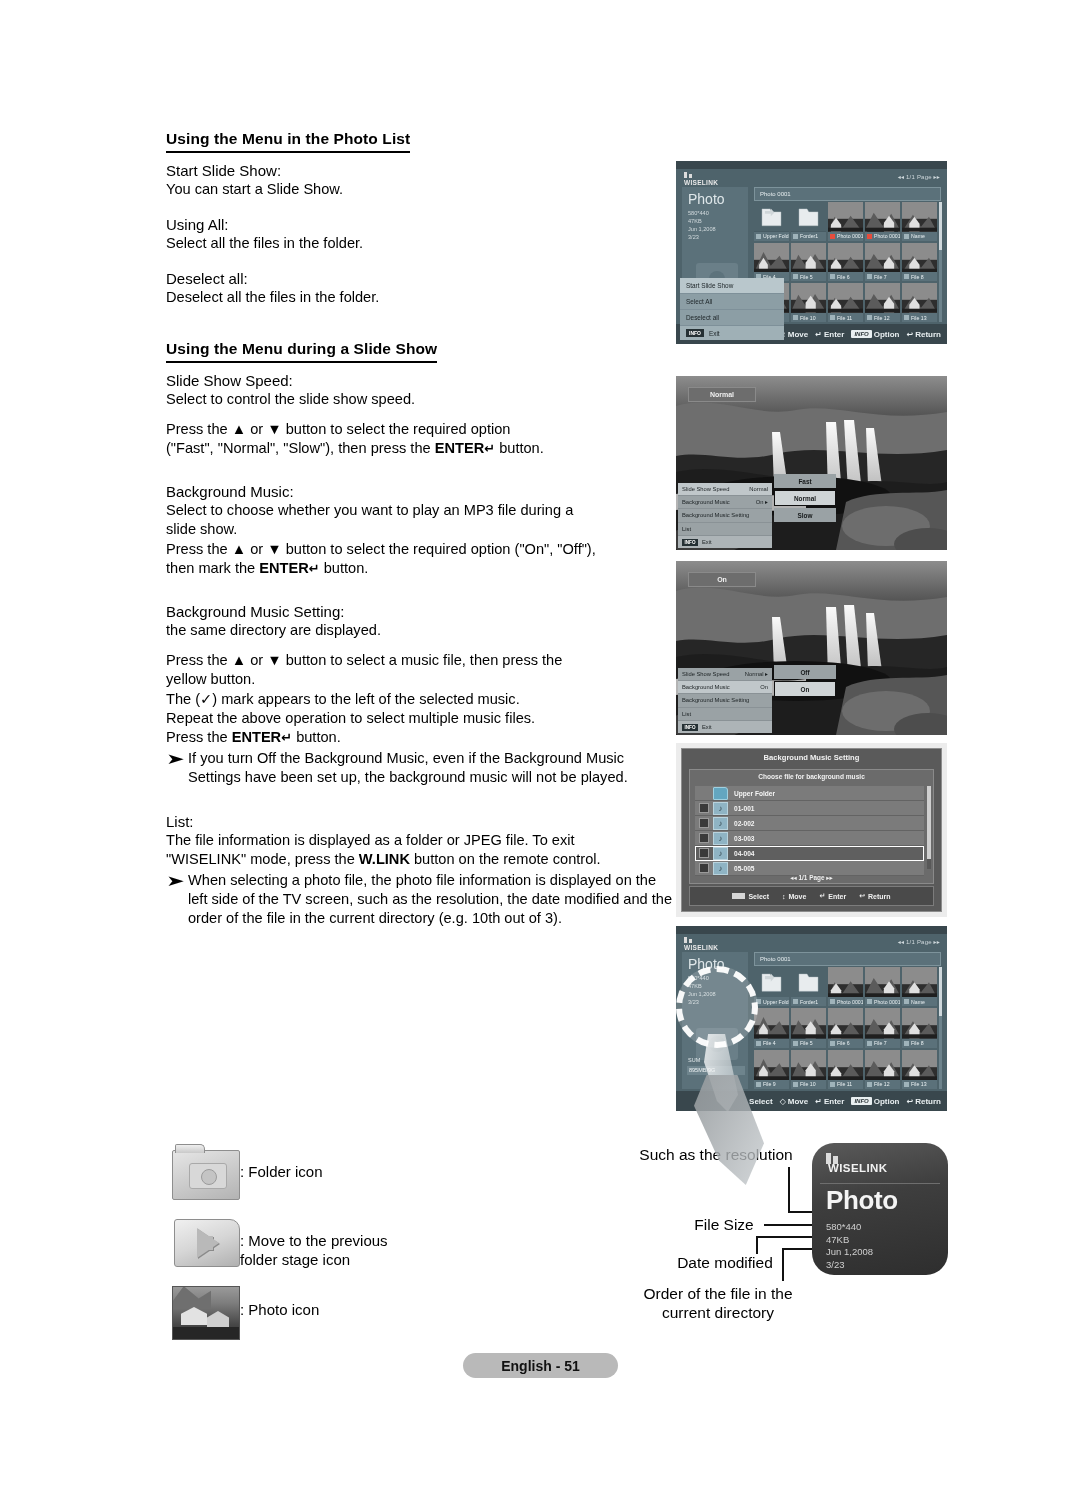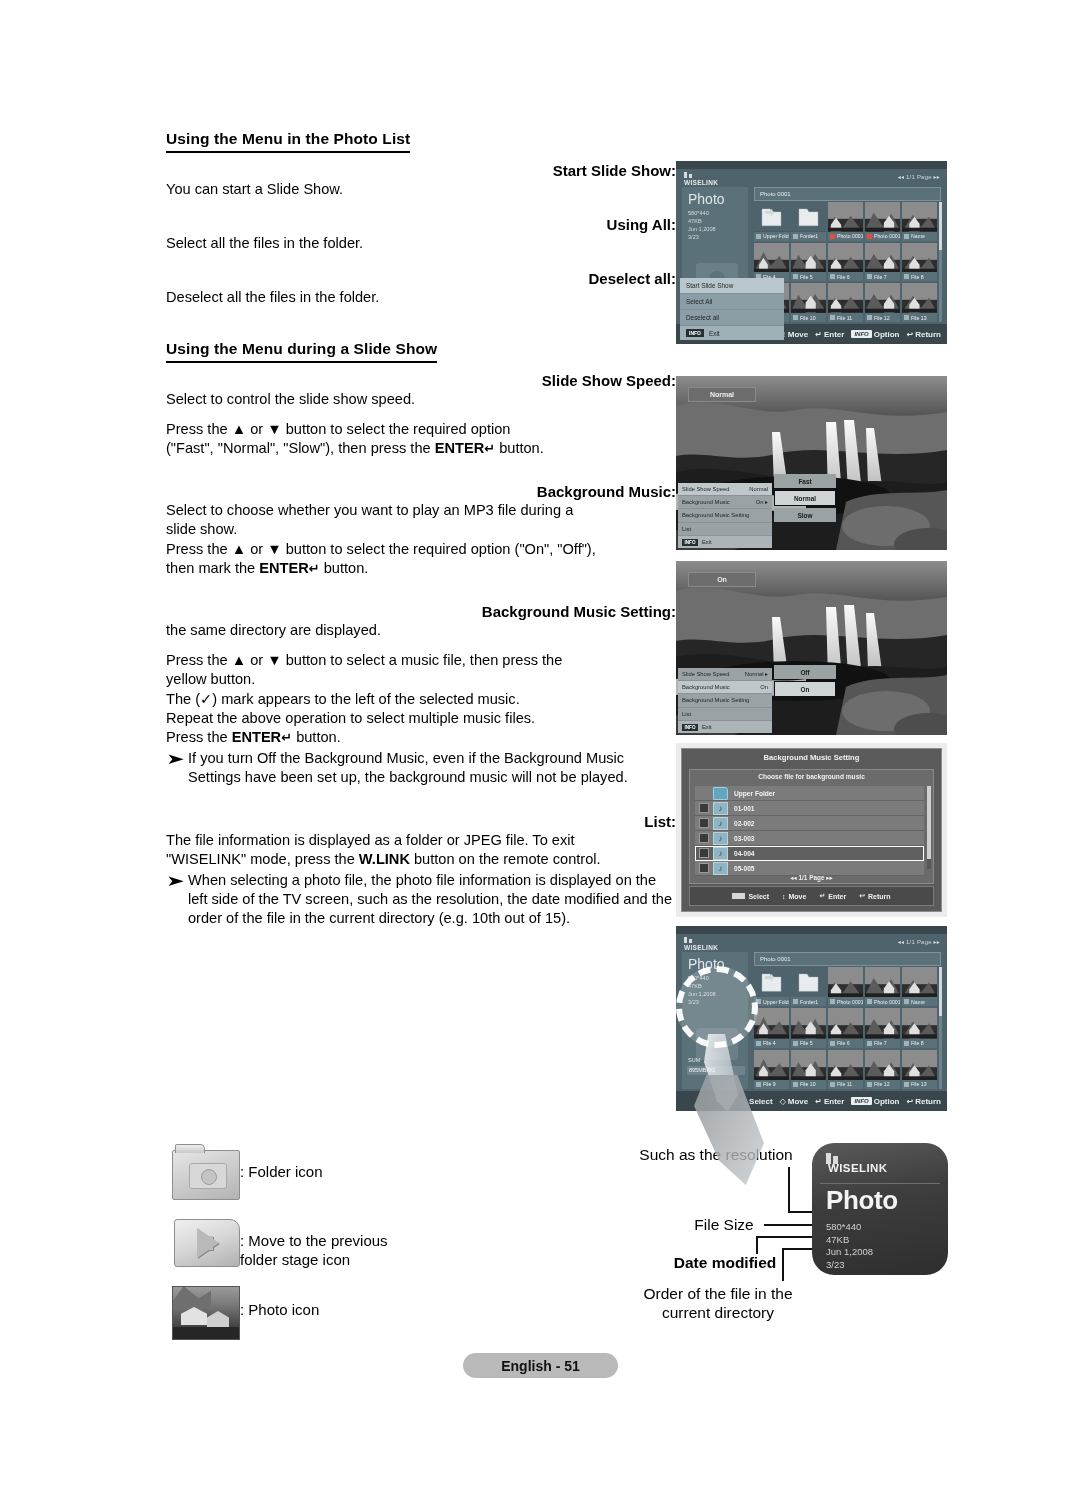--- a/index.html
+++ b/index.html
@@ -8,21 +8,21 @@
     font-family:"Liberation Sans","DejaVu Sans",sans-serif;
     color:#000;
   }
   
   #left-col{position:absolute;left:166px;top:130px;width:510px;}
   .sec-head{
     font-size:15.5px;font-weight:bold;letter-spacing:.1px;
     border-bottom:2px solid #000;display:inline-block;
     padding-bottom:3px;margin:0 0 9px 0;
   }
-  .sub-head{font-size:15px;font-weight:bold;margin:0 0 1px 0;text-align:right;}
+  .sub-head{font-size:15px;font-weight:normal;margin:0 0 1px 0;}
   .body-txt{font-size:14.6px;line-height:19.2px;margin:0;}
   .gap-s{height:11px;}
   .gap-m{height:17px;}
   .gap-l{height:25px;}
   .gap-xl{height:32px;}
   b.kw{font-weight:bold;}
   .enter-gl{font-family:"DejaVu Sans",sans-serif;font-size:13px;}
   .bullet-row{display:flex;align-items:flex-start;margin-top:2px;}
   .bullet-gl{
     width:22px;flex:0 0 22px;font-size:15px;line-height:19px;
@@ -258,21 +258,21 @@
     <div class="bullet-txt">If you turn Off the Background Music, even if the Background Music Settings have been set up, the background music will not be played.</div>
   </div>
 
   <div class="gap-l"></div>
   <div class="sub-head">List:</div>
   <p class="body-txt">The file information is displayed as a folder or JPEG file. To exit</p>
   <p class="body-txt"><span>"WISELINK" mode, press the </span><b class="kw">W.LINK</b><span> button on the remote control.</span></p>
 
   <div class="bullet-row">
     <div class="bullet-gl">➤</div>
-    <div class="bullet-txt">When selecting a photo file, the photo file information is displayed on the left side of the TV screen, such as the resolution, the date modified and the order of the file in the current directory (e.g. 10th out of 15).</div>
+    <div class="bullet-txt">When selecting a photo file, the photo file information is displayed on the left side of the TV screen, such as the resolution, the date modified and the order of the file in the current directory (e.g. 10th out of 3).</div>
   </div>
 </div>
 
 <div id="legend">
   <div class="leg-row">
     <div class="leg-ico">
       <div class="folder-ico">
           <div class="folder-cam"></div>
         </div>
     </div>
@@ -301,21 +301,21 @@
 </div>
 
 <div id="callout">
   <div class="co-lbl" style="left:14px;top:10px;width:180px;">Such as the resolution</div>
   <div class="co-line" style="left:176px;top:32px;width:1.6px;height:45px;"></div>
   <div class="co-line" style="left:176px;top:76px;width:26px;height:1.6px;"></div>
 
   <div class="co-lbl" style="left:62px;top:80px;width:100px;">File Size</div>
   <div class="co-line" style="left:152px;top:89px;width:50px;height:1.6px;"></div>
 
-  <div class="co-lbl" style="left:48px;top:118px;width:130px;font-weight:bold;">Date modified</div>
+  <div class="co-lbl" style="left:48px;top:118px;width:130px;">Date modified</div>
   <div class="co-line" style="left:144px;top:101px;width:1.6px;height:18px;"></div>
   <div class="co-line" style="left:144px;top:101px;width:58px;height:1.6px;"></div>
 
   <div class="co-lbl" style="left:8px;top:149px;width:196px;">Order of the file in the
 current directory</div>
   <div class="co-line" style="left:170px;top:113px;width:1.6px;height:33px;"></div>
   <div class="co-line" style="left:170px;top:113px;width:32px;height:1.6px;"></div>
 
   <div class="wl-card">
     <div class="wl-logo">

